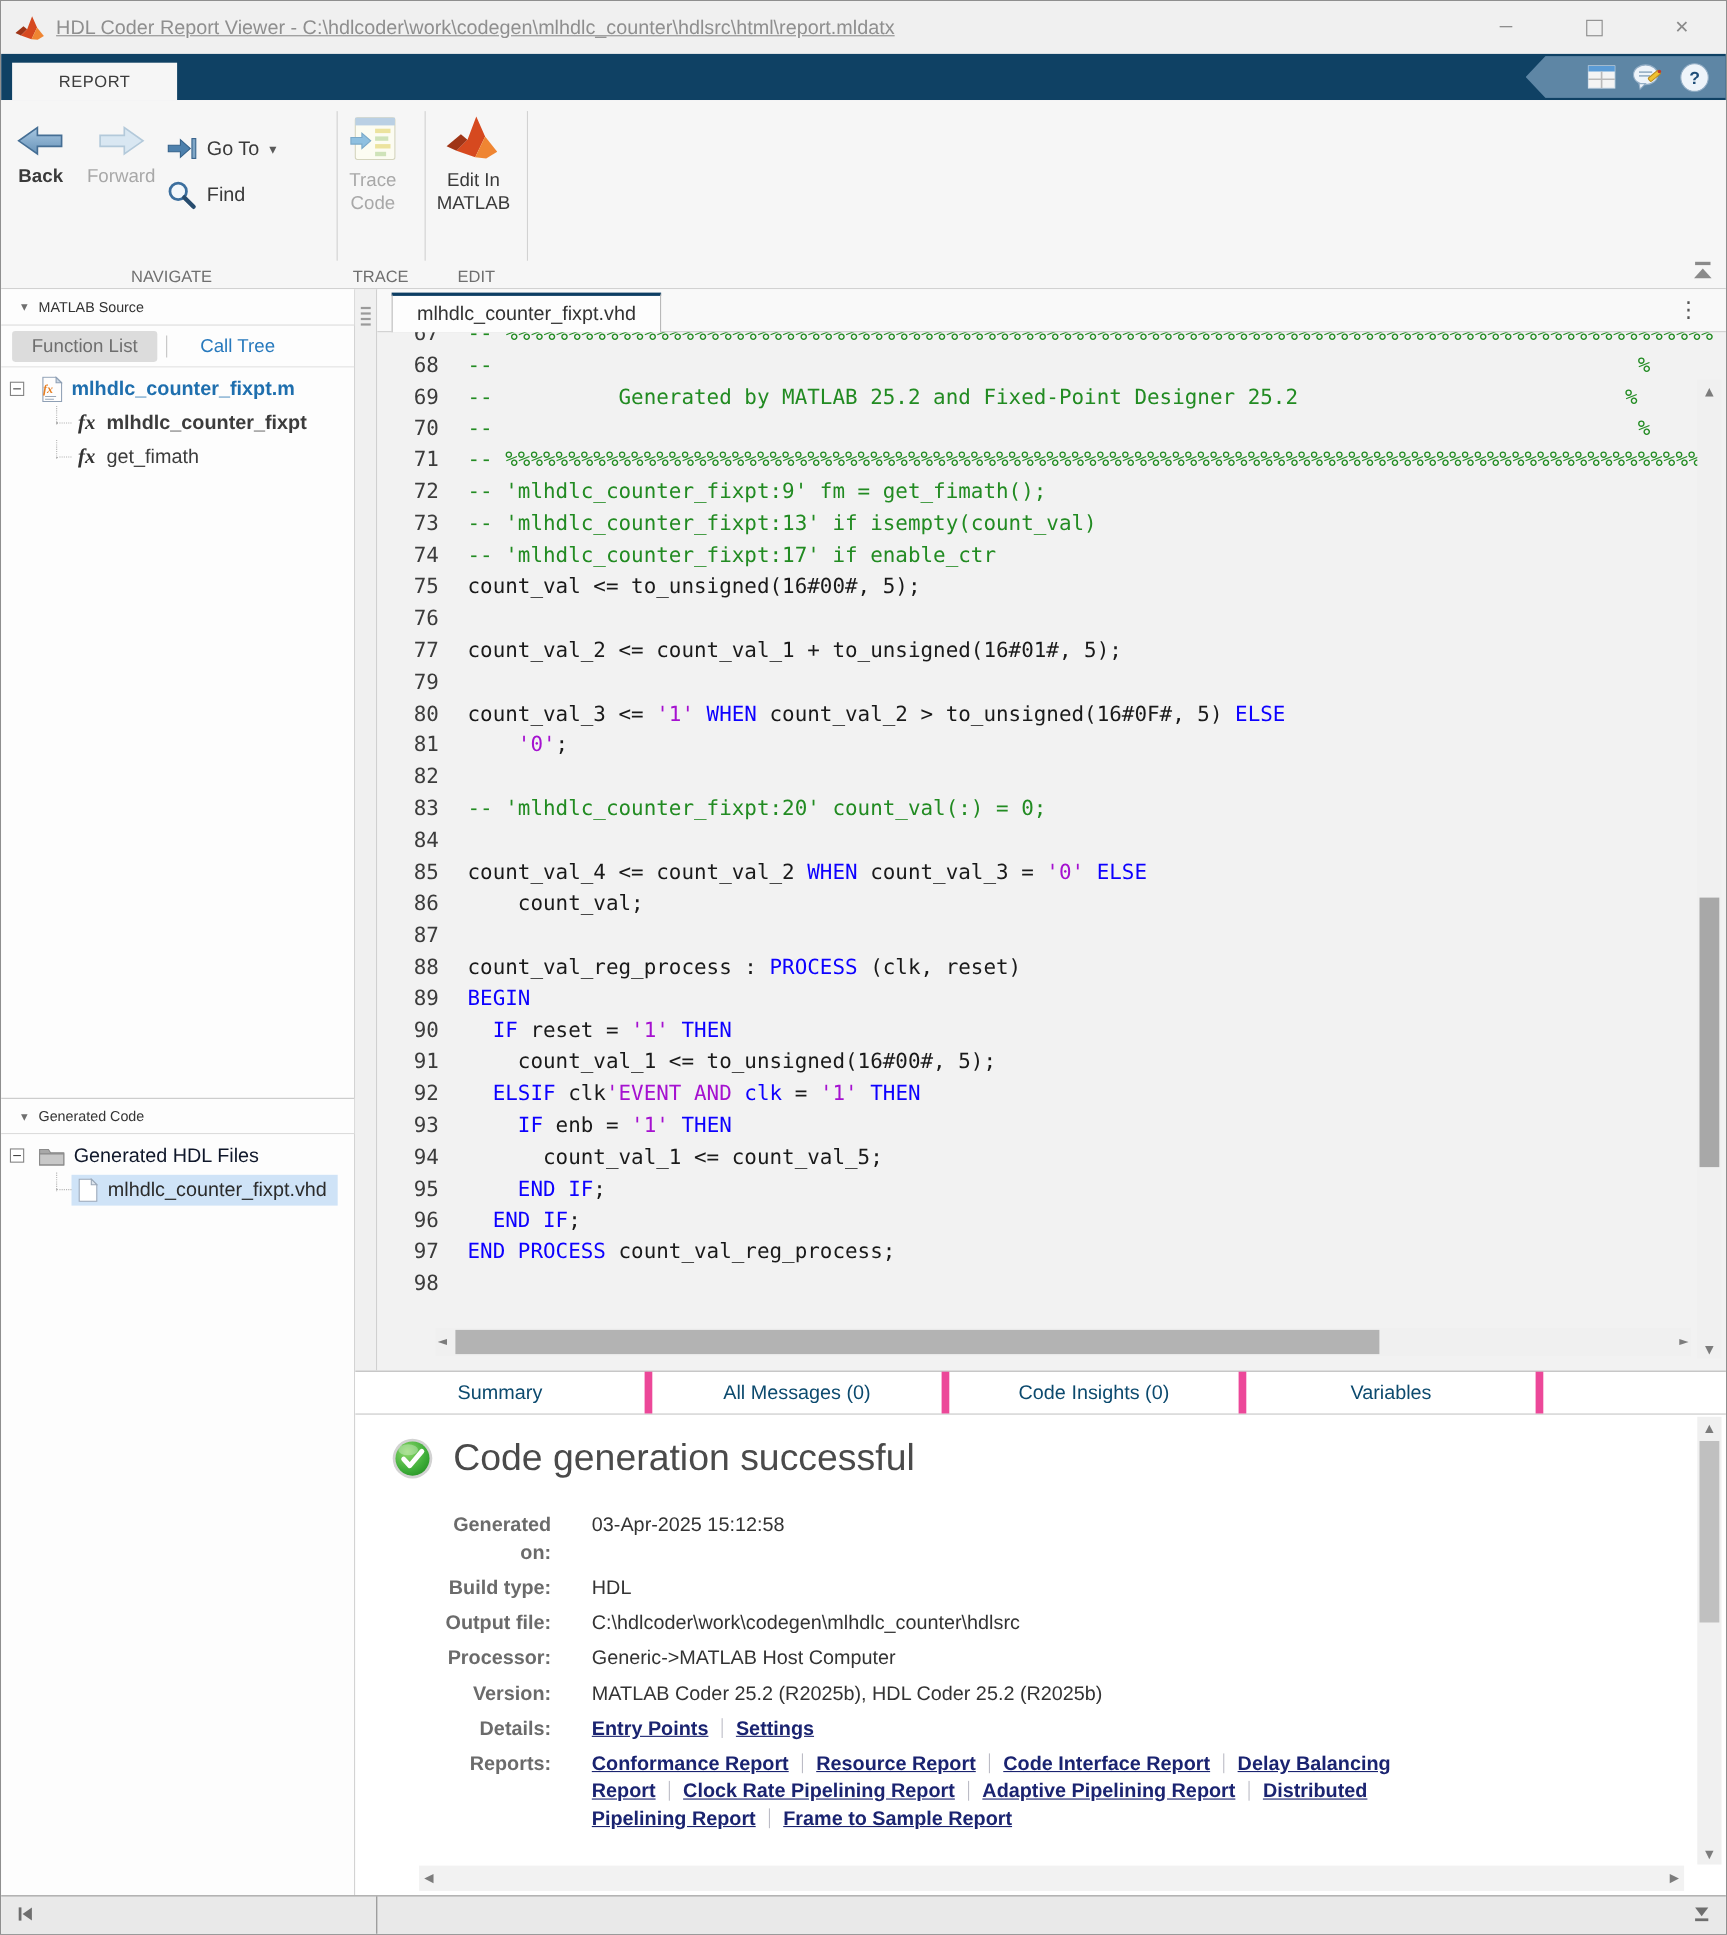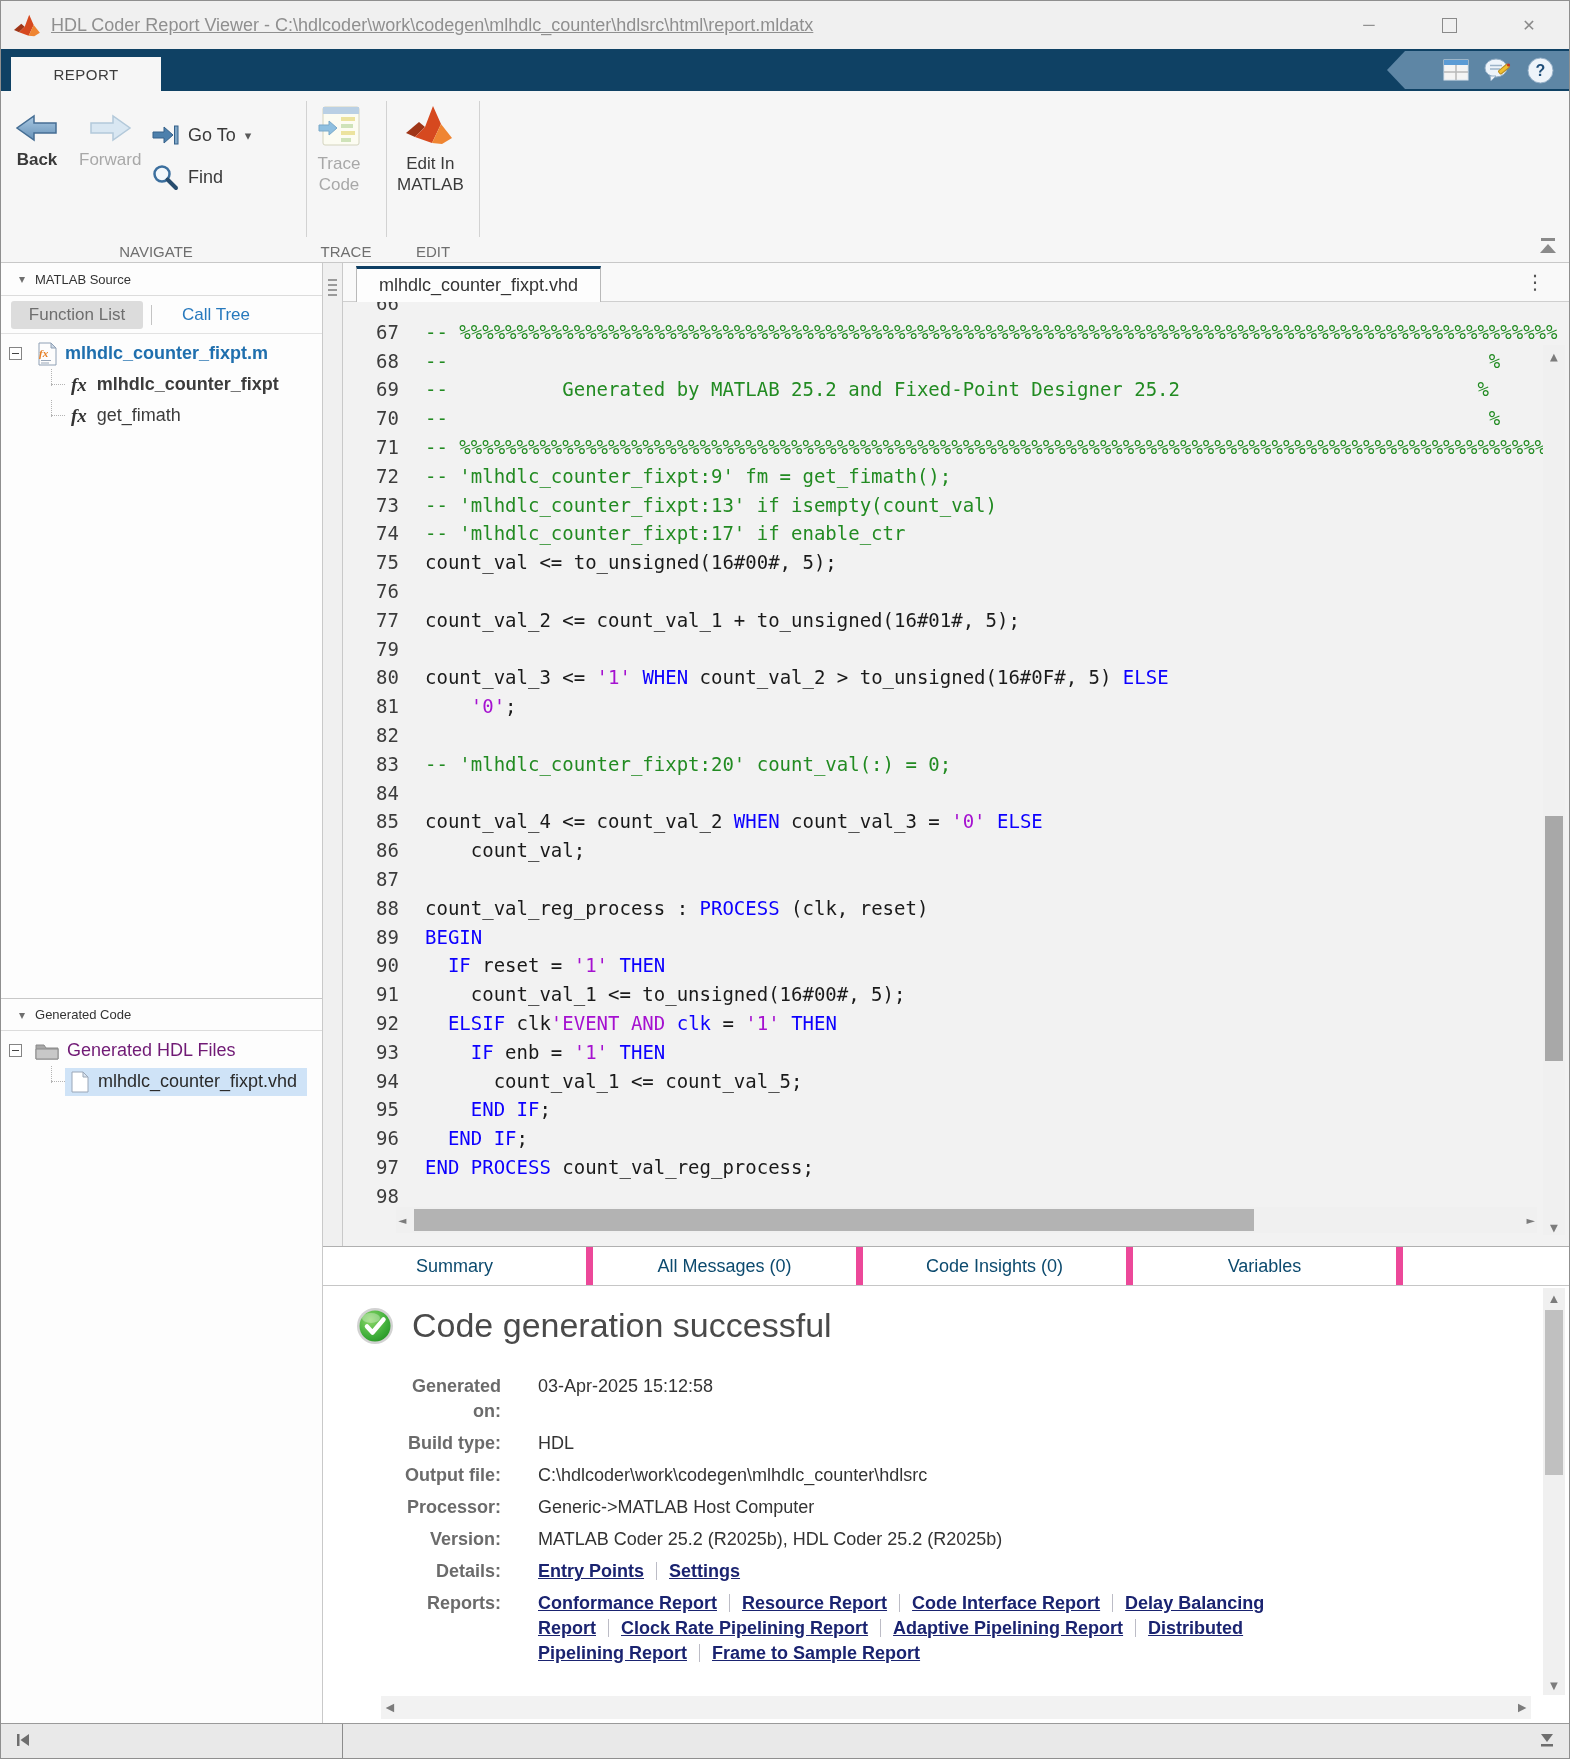--- a/index.html
+++ b/index.html
@@ -52,21 +52,21 @@
   .ticon { margin-left:13px; flex:none; display:flex; align-items:center; }
   .tlabel-root-m { margin-left:8px; font-size:18px; font-weight:bold; color:#1f6fae; cursor:pointer; white-space:nowrap; }
   .tchild { height:31px; display:flex; align-items:center; padding-left:46px; position:relative; }
   .tchild .conn { position:absolute; left:50px; top:0; bottom:14px; border-left:1px dotted #b4b4b4; }
   .tchild .connh { position:absolute; left:50px; top:15px; width:14px; border-top:1px dotted #b4b4b4; }
   .fxicon { font-family:"Liberation Serif", serif; font-style:italic; font-weight:bold; font-size:19px; color:#333; margin-left:24px; flex:none; }
   .tchild .clabel { margin-left:10px; font-size:18px; color:#3c3c3c; white-space:nowrap; }
   .tchild .clabel.bold { font-weight:bold; }
   .gen-header { position:absolute; left:0; top:735px; width:100%; border-top:1px solid #c8c8c8; }
   .gen-tree { position:absolute; left:0; top:772px; width:100%; }
-  .glabel-root { margin-left:8px; font-size:18px; color:#701a75; cursor:pointer; white-space:nowrap; }
+  .glabel-root { margin-left:8px; font-size:18px; color:#0f172a; cursor:pointer; white-space:nowrap; }
   .sel-wrap { display:flex; align-items:center; background:#cfe3f7; padding:3px 10px 3px 6px; margin-left:18px; cursor:pointer; }
   .sel-wrap .clabel { margin-left:9px; font-size:18px; color:#2b2b2b; white-space:nowrap; }
   
   .splitter { position:absolute; left:322px; top:262px; width:20px; height:983px; background:#f0f0f0; border-right:1px solid #c9c9c9; }
   .grip { position:absolute; left:5px; top:16px; }
   .grip i { display:block; width:9px; height:2px; background:#9a9a9a; margin-bottom:3px; }
   
   .editor { position:absolute; left:342px; top:262px; width:1228px; height:983px; background:#f2f2f2; }
   .tabstrip { position:absolute; left:0; top:0; width:100%; height:39px; background:#f9f9f9; border-bottom:1px solid #cfcfcf; }
   .etab { position:absolute; left:13px; top:3px; height:36px; background:#fdfdfd; border:1px solid #b9b9b9; border-bottom:none;
@@ -325,21 +325,20 @@
 
   <div class="editor">
     <div class="tabstrip">
       <div class="etab">
         <span>mlhdlc_counter_fixpt.vhd</span>
       </div>
       <div class="kebab">⋮</div>
     </div>
     <div class="codebody">
       <div class="lines" id="code-lines">
-          <div class="cl"><span class="ln">66</span><span class="lt"></span></div>
           <div class="cl"><span class="ln">67</span><span class="lt"><span class="sg-c">-- %%%%%%%%%%%%%%%%%%%%%%%%%%%%%%%%%%%%%%%%%%%%%%%%%%%%%%%%%%%%%%%%%%%%%%%%%%%%%%%%%%%%%%%%%%%%%%%%</span></span></div>
           <div class="cl"><span class="ln">68</span><span class="lt"><span class="sg-c">--                                                                                           %</span></span></div>
           <div class="cl"><span class="ln">69</span><span class="lt"><span class="sg-c">--          Generated by MATLAB 25.2 and Fixed-Point Designer 25.2                          %</span></span></div>
           <div class="cl"><span class="ln">70</span><span class="lt"><span class="sg-c">--                                                                                           %</span></span></div>
           <div class="cl"><span class="ln">71</span><span class="lt"><span class="sg-c">-- %%%%%%%%%%%%%%%%%%%%%%%%%%%%%%%%%%%%%%%%%%%%%%%%%%%%%%%%%%%%%%%%%%%%%%%%%%%%%%%%%%%%%%%%%%%%%%%%</span></span></div>
           <div class="cl"><span class="ln">72</span><span class="lt"><span class="sg-c">-- 'mlhdlc_counter_fixpt:9' fm = get_fimath();</span></span></div>
           <div class="cl"><span class="ln">73</span><span class="lt"><span class="sg-c">-- 'mlhdlc_counter_fixpt:13' if isempty(count_val)</span></span></div>
           <div class="cl"><span class="ln">74</span><span class="lt"><span class="sg-c">-- 'mlhdlc_counter_fixpt:17' if enable_ctr</span></span></div>
           <div class="cl"><span class="ln">75</span><span class="lt"><span class="sg-p">count_val &lt;= to_unsigned(16#00#, 5);</span></span></div>
           <div class="cl"><span class="ln">76</span><span class="lt"></span></div>

